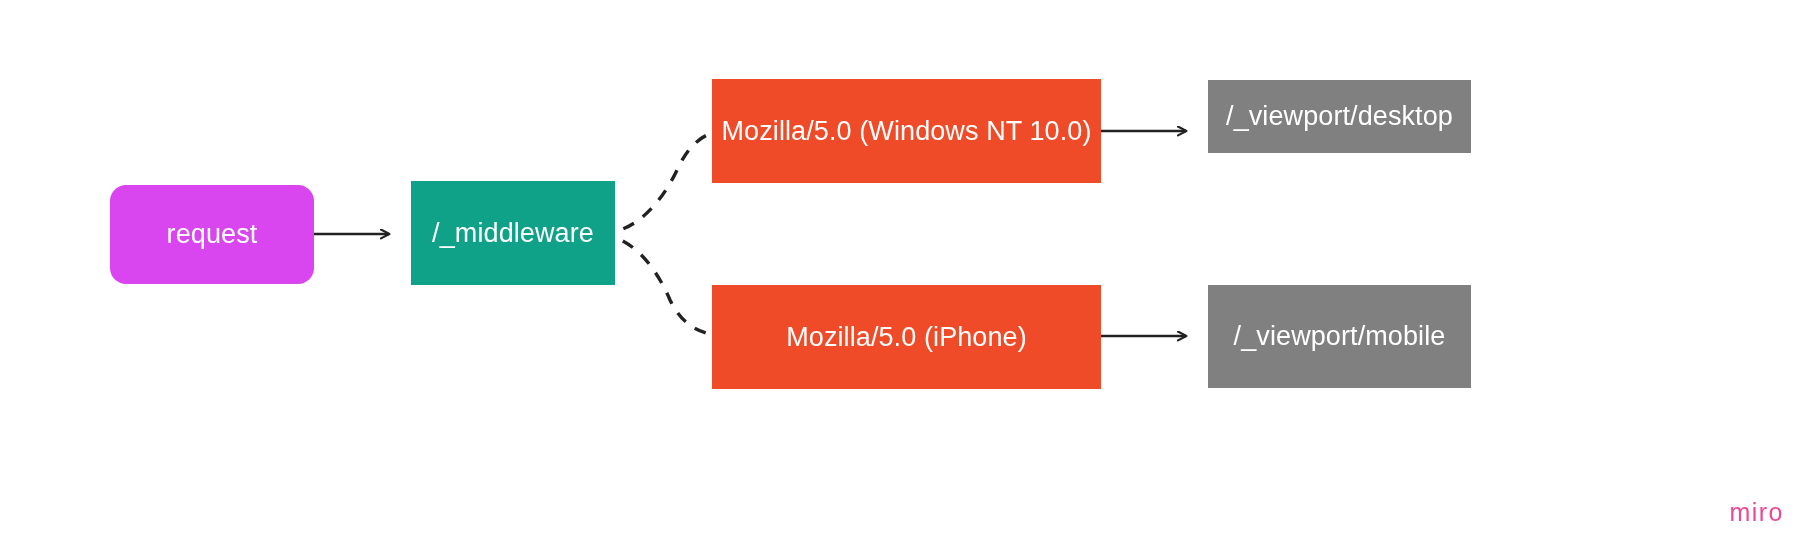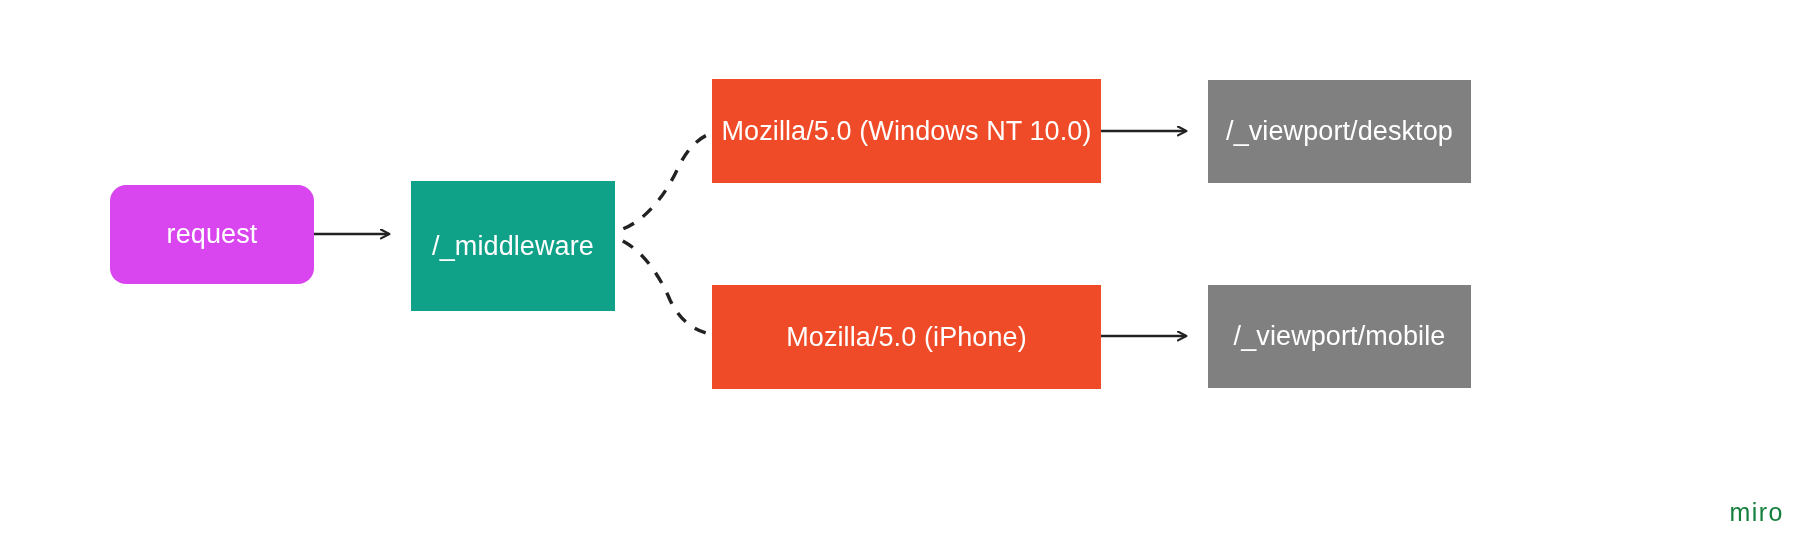--- a/index.html
+++ b/index.html
@@ -39,21 +39,21 @@
     width: 204px;
     height: 99px;
     background: #d946ef;
     border-radius: 16px;
   }
   
   #node-middleware {
     left: 390px;
     top: 181px;
     width: 204px;
-    height: 130px;
+    height: 104px;
     background: #10a289;
   }
   
   #node-ua-desktop {
     left: 691px;
     top: 79px;
     width: 389px;
     height: 104px;
     background: #f04b28;
   }
@@ -62,21 +62,21 @@
     top: 285px;
     width: 389px;
     height: 104px;
     background: #f04b28;
   }
   
   #node-viewport-desktop {
     left: 1187px;
     top: 80px;
     width: 263px;
-    height: 103px;
+    height: 73px;
     background: #808080;
   }
   #node-viewport-mobile {
     left: 1187px;
     top: 285px;
     width: 263px;
     height: 103px;
     background: #808080;
   }
   #edges {
@@ -84,21 +84,21 @@
     left: 0;
     top: 0;
     width: 1818px;
     height: 549px;
     pointer-events: none;
   }
   #watermark {
     position: absolute;
     right: 34px;
     bottom: 22px;
-    color: #15803d;
+    color: #ec4899;
     font-size: 25px;
     letter-spacing: 1.5px;
     user-select: none;
   }
 </style>
 </head>
 <body>
 
 <div id="canvas">
 

